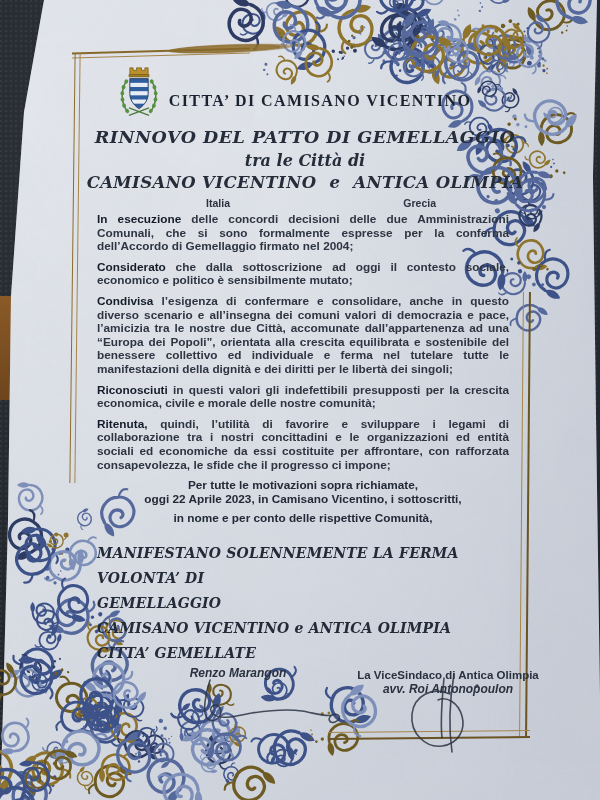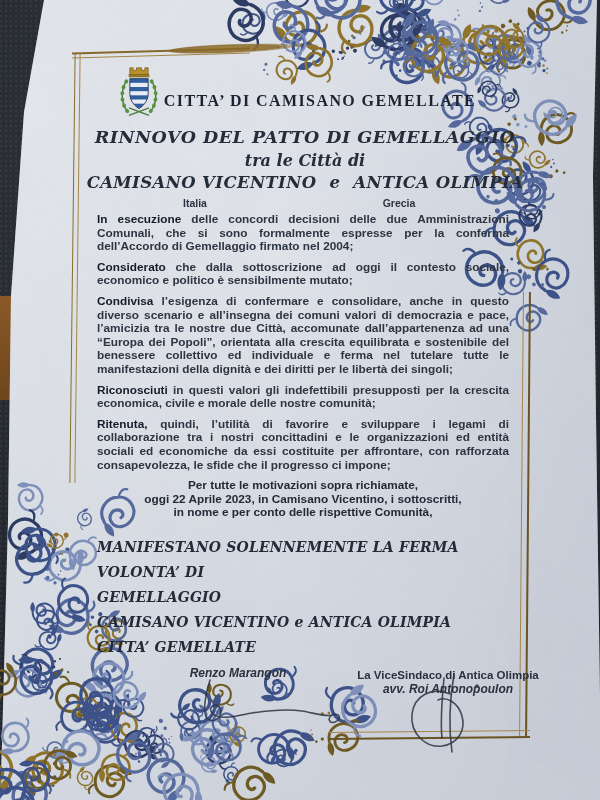--- a/index.html
+++ b/index.html
@@ -54,30 +54,30 @@
 
   .muni-title { position:absolute; left:40px; top:92px; width:560px; text-align:center;
       font-family:"Liberation Serif", serif; font-weight:bold; font-size:16px;
       letter-spacing:1.4px; color:#1b2330; }
 
   .script { font-family:"DejaVu Serif", serif; font-style:italic; font-weight:bold; color:#252d3b; }
   .head1 { position:absolute; left:60px;  top:127px; width:490px; text-align:center; font-size:17.5px; letter-spacing:.5px; }
   .head2 { position:absolute; left:60px;  top:151px; width:490px; text-align:center; font-size:16px; }
   .head3 { position:absolute; left:40px;  top:173px; width:530px; text-align:center; font-size:16.5px; letter-spacing:.4px; }
   .head3 .conj { margin:0 13px; }
-  .country { position:absolute; top:197px; font-size:10.5px; font-weight:bold; color:#2a3240; text-align:center; }
+  .country { position:absolute; top:197px; font-size:10.5px; font-weight:bold; color:#2a3240; text-align:right; }
   .country.it { left:160px; width:70px; }
   .country.gr { left:362px; width:74px; }
 
   .bodycol { position:absolute; left:97px; top:213px; width:412px;
       font-size:11.8px; line-height:13.6px; font-weight:bold; color:#2e3542; }
   .bodycol p { text-align:justify; margin-bottom:7px; }
   .bodycol p b { color:#141c29;margin-top:16px; }
   .closing { text-align:center; margin-top:7px; color:#222a37; }
-  .closing .l3 { }
+  .closing .l3 { margin-top:6px; }
   .proc { margin-top:15px; text-align:left;
       font-family:"DejaVu Serif", serif; font-style:italic; font-weight:bold;
       font-size:14px; line-height:25px; color:#232b39; letter-spacing:.2px; }
 
   .sig { position:absolute; font-size:11.5px; font-weight:bold; color:#29313f; text-align:center; line-height:14px; }
   .sig .name { font-style:italic; font-weight:bold; font-size:12px; }
   .sig-left  { left:118px; top:666px; width:240px; }
   .sig-right { left:342px; top:668px; width:212px; }
   .sig-svg path { fill:none; stroke:#2b3444; stroke-width:1.6; stroke-linecap:round; opacity:.85; }
 </style>
@@ -363,21 +363,21 @@
       <rect x="19" y="47" width="22" height="5" fill="#2f5f9e"></rect>
     </g>
     <path d="M19 17 H41 V35 C41 45 33 51 30 53 C27 51 19 45 19 35 Z" fill="none" stroke="#2a3f63" stroke-width="1.2"></path>
     <path d="M16 56 C8 46 8 30 15 20" stroke="#4c7b3c" stroke-width="1.8" fill="none"></path>
     <path d="M16 56 C8 46 8 30 15 20" stroke="#57923f" stroke-width="4.5" fill="none" stroke-dasharray="0.5 7" stroke-linecap="round"></path>
     <path d="M44 56 C52 46 52 30 45 20" stroke="#4c7b3c" stroke-width="1.8" fill="none"></path>
     <path d="M44 56 C52 46 52 30 45 20" stroke="#57923f" stroke-width="4.5" fill="none" stroke-dasharray="0.5 7" stroke-linecap="round"></path>
     <path d="M18 61 L42 52 M42 61 L18 52" stroke="#4c7b3c" stroke-width="1.6"></path>
   </svg>
 
-  <div class="muni-title">CITTA’ DI CAMISANO GEMELLATE</div>
+  <div class="muni-title">CITTA’ DI CAMISANO VICENTINO</div>
   <div class="script head2">tra le Città di</div>
   <div class="script head1">RINNOVO DEL PATTO DI GEMELLAGGIO</div>
   <div class="script head3">
     <span>CAMISANO VICENTINO</span><span class="conj">e</span><span>ANTICA OLIMPIA</span>
   </div>
   <div class="country it">Italia</div>
   <div class="country gr">Grecia</div>
 
   <div class="bodycol">
     <p class="para"><b>In esecuzione</b><span> delle concordi decisioni delle due Amministrazioni Comunali, che si sono formalmente espresse per la conferma dell’Accordo di Gemellaggio firmato nel 2004;</span></p>

